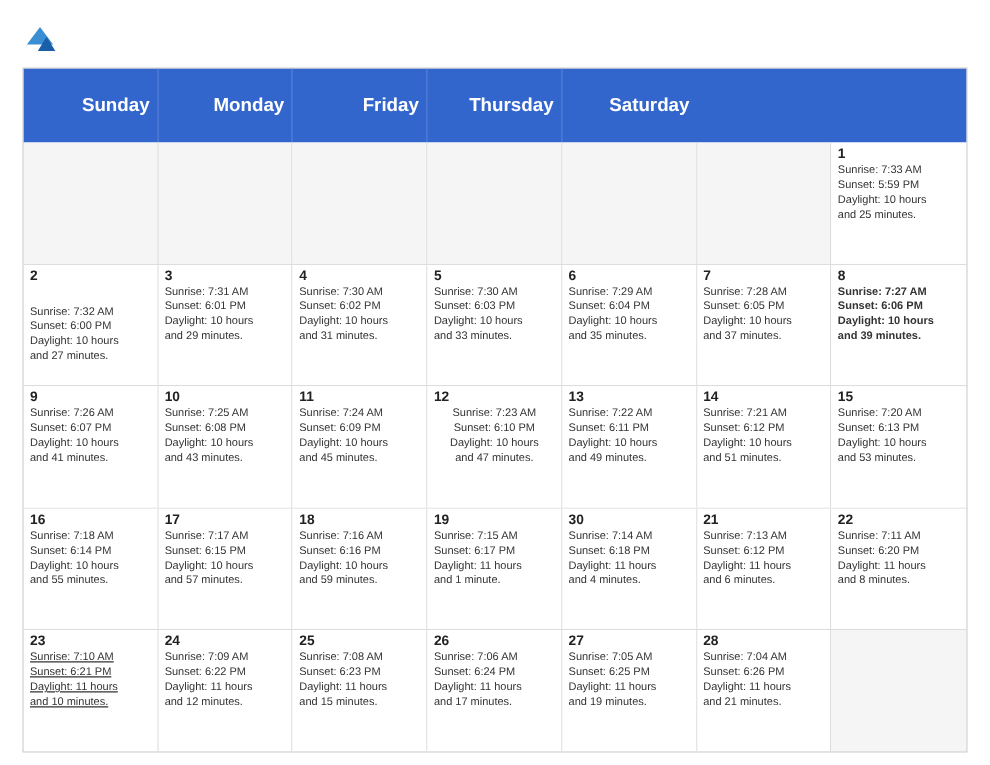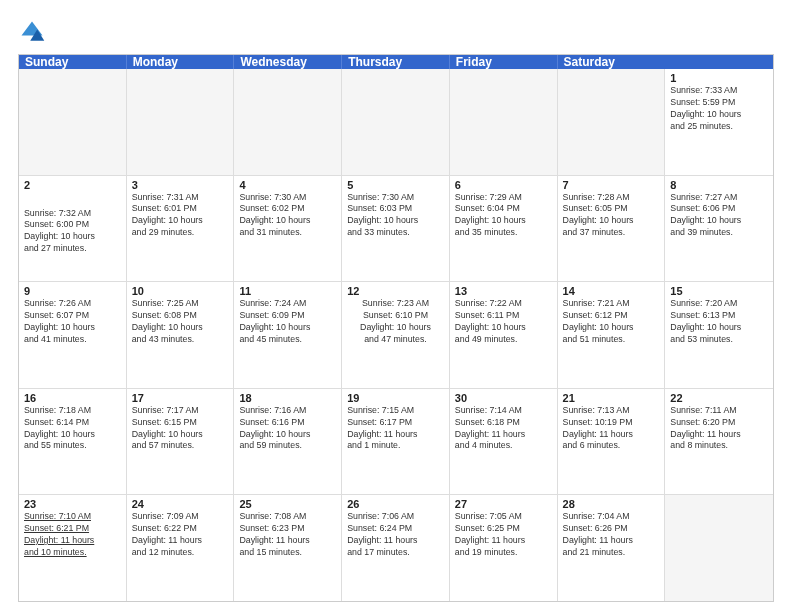--- a/index.html
+++ b/index.html
@@ -61,24 +61,24 @@
       flex-direction: column;
       border: 1px solid #ccc;
     }
     .cal-header {
       display: grid;
       grid-template-columns: repeat(7, 1fr);
       background: #3366cc;
     }
     .cal-header-cell {
       color: #fff;
-      font-size: 12px;
+      font-size: 15px;
       font-weight: bold;
-      text-align: left;
-      padding: 0 6px;
+      text-align: right;
+      padding: 21px 6px;
       border-right: 1px solid #5580d8;
     }
     .cal-header-cell:last-child { border-right: none; }
     .cal-body {
       flex: 1;
       display: flex;
       flex-direction: column;
     }
     .cal-row {
       display: grid;
@@ -129,23 +129,22 @@
     <div class="title-block">
       <h1></h1>
       <h2></h2>
     </div>
   </div>
 
   <div class="calendar">
     <div class="cal-header" id="cal-header">
         <div class="cal-header-cell">Sunday</div>
         <div class="cal-header-cell">Monday</div>
-        <div class="cal-header-cell">Wednesday</div>
+        <div class="cal-header-cell">Friday</div>
         <div class="cal-header-cell">Thursday</div>
-        <div class="cal-header-cell">Friday</div>
         <div class="cal-header-cell">Saturday</div>
       </div>
     <div class="cal-body" id="cal-body">
         <div class="cal-row">
           <div class="cal-cell empty"></div>
           <div class="cal-cell empty"></div>
           <div class="cal-cell empty"></div>
           <div class="cal-cell empty"></div>
           <div class="cal-cell empty"></div>
           <div class="cal-cell empty"></div>
@@ -195,21 +194,21 @@
           </div>
           <div class="cal-cell">
             <span class="day-num">7</span>
             <div class="cell-text" style="white-space: pre-line;">Sunrise: 7:28 AM
 Sunset: 6:05 PM
 Daylight: 10 hours
 and 37 minutes.</div>
           </div>
           <div class="cal-cell">
             <span class="day-num">8</span>
-            <div class="cell-text" style="white-space: pre-line;">Sunrise: 7:27 AM
+            <div class="cell-text" style="white-space: pre-line; font-weight: bold;">Sunrise: 7:27 AM
 Sunset: 6:06 PM
 Daylight: 10 hours
 and 39 minutes.</div>
           </div>
         </div>
         <div class="cal-row">
           <div class="cal-cell">
             <span class="day-num">9</span>
             <div class="cell-text" style="white-space: pre-line;">Sunrise: 7:26 AM
 Sunset: 6:07 PM
@@ -291,21 +290,21 @@
           <div class="cal-cell">
             <span class="day-num">30</span>
             <div class="cell-text" style="white-space: pre-line;">Sunrise: 7:14 AM
 Sunset: 6:18 PM
 Daylight: 11 hours
 and 4 minutes.</div>
           </div>
           <div class="cal-cell">
             <span class="day-num">21</span>
             <div class="cell-text" style="white-space: pre-line;">Sunrise: 7:13 AM
-Sunset: 10:19 PM
+Sunset: 6:12 PM
 Daylight: 11 hours
 and 6 minutes.</div>
           </div>
           <div class="cal-cell">
             <span class="day-num">22</span>
             <div class="cell-text" style="white-space: pre-line;">Sunrise: 7:11 AM
 Sunset: 6:20 PM
 Daylight: 11 hours
 and 8 minutes.</div>
           </div>

